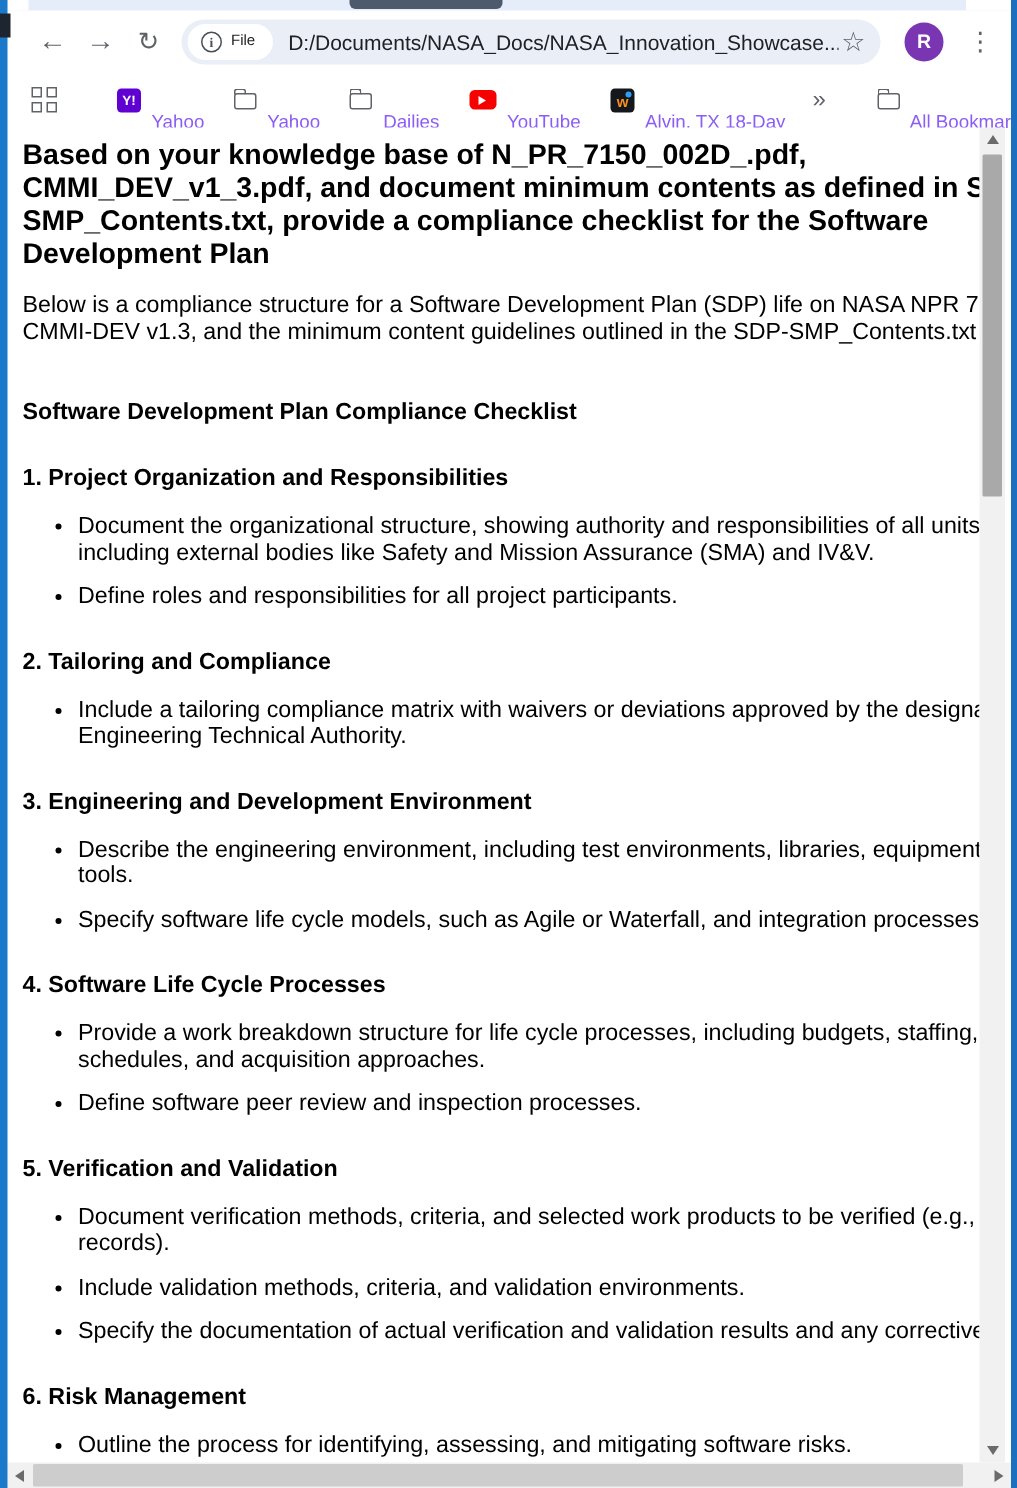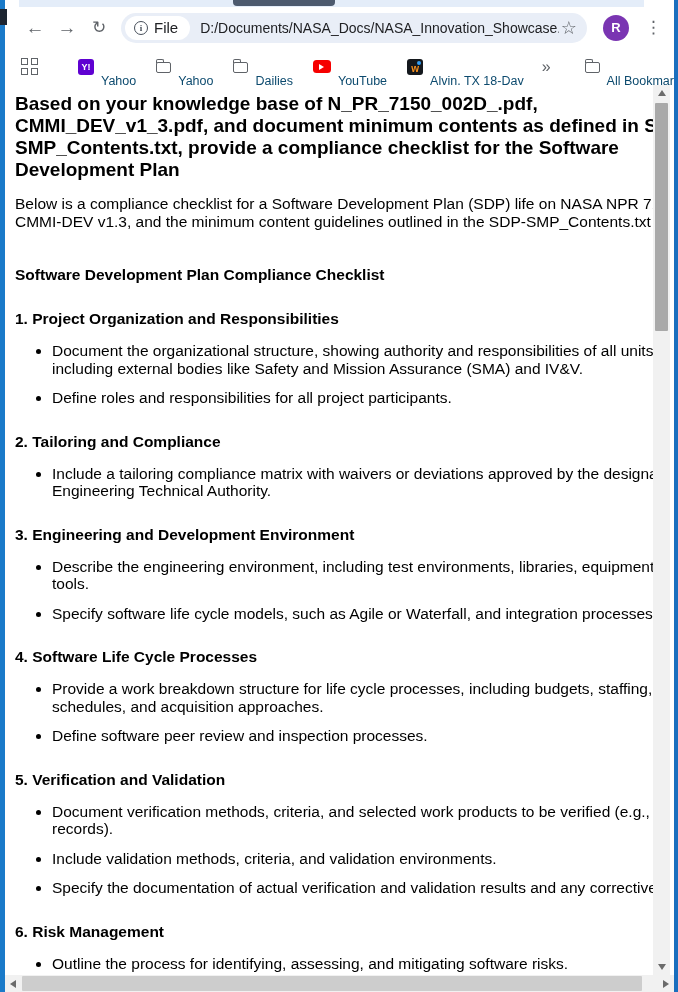--- a/index.html
+++ b/index.html
@@ -19,33 +19,33 @@
   .tabstrip .white-l { position:absolute; left:0; top:0; width:14px; height:7px; background:#fff; }
   .tabstrip .white-r { position:absolute; right:0; top:0; width:30px; height:7px; background:#fff; }
 
   
   .toolbar { height:41px; background:#fff; display:flex; align-items:center; padding:0 6px 0 14px; margin-left:5px; margin-right:4px; }
   .nav-btn { width:32px; height:32px; display:flex; align-items:center; justify-content:center; color:#5f6368; font-size:19px; border-radius:50%; flex:0 0 auto; cursor:pointer; }
   .nav-btn.reload { font-size:17px; }
   .omnibox { flex:1 1 auto; height:30px; background:#e9eef7; border-radius:16px; display:flex; align-items:center; padding:0 8px 0 4px; margin:0 8px 0 6px; min-width:0; }
   .file-chip { background:#fff; border-radius:13px; height:24px; display:flex; align-items:center; gap:6px; padding:0 12px 0 9px; flex:0 0 auto; }
   .info-i { width:14px; height:14px; border:1.4px solid #474f5a; border-radius:50%; color:#474f5a; font-size:9px; font-weight:bold; display:flex; align-items:center; justify-content:center; font-family:"Liberation Serif", serif; }
-  .file-chip-label { font-size:15px; color:#202124; }
+  .file-chip-label { font-size:10px; color:#202124; }
   .url-text { flex:1 1 auto; font-size:14px; color:#202124; margin-left:10px; white-space:nowrap; overflow:hidden; }
   .star-btn { flex:0 0 auto; color:#5f6368; font-size:18px; padding:0 2px; cursor:pointer; }
   .avatar { width:26px; height:26px; border-radius:50%; background:#7a35b2; color:#fff; font-size:13px; font-weight:bold; display:flex; align-items:center; justify-content:center; margin:0 10px 0 8px; flex:0 0 auto; cursor:pointer; }
   .menu-dots { color:#5f6368; font-size:17px; letter-spacing:0; flex:0 0 auto; padding:0 6px; cursor:pointer; }
 
   
   .bookmarks { height:37px; background:#fff; display:flex; align-items:center; padding:0 10px 0 16px; gap:0; margin-left:5px; margin-right:4px; }
   .apps-grid { display:grid; grid-template-columns:7px 7px; grid-template-rows:7px 7px; gap:3px; margin-right:14px; cursor:pointer; }
   .apps-grid span { border:1.6px solid #5f6368; background:#fff; }
   .bm-sep { width:1px; height:18px; background:#dadce0; margin:0 8px; }
   .bm-item { display:flex; align-items:center; gap:7px; padding:0 10px; height:28px; border-radius:6px; cursor:pointer; white-space:nowrap; }
-  .bm-label { font-size:12.5px; color:#0c4a6e;margin-top:29px; }
+  .bm-label { font-size:12.5px; color:#8b5cf6;margin-top:29px; }
   .folder-ico { position:relative; width:15px; height:11px; border:1.5px solid #5f6368; border-radius:2px; margin-top:2px; }
   .folder-ico::before { content:""; position:absolute; top:-4px; left:-1px; width:6px; height:3px; border:1.5px solid #5f6368; border-bottom:none; border-radius:2px 2px 0 0; }
   .yahoo-ico { width:16px; height:16px; border-radius:3px; background:#5f01d1; color:#fff; font-size:9px; font-weight:bold; display:flex; align-items:center; justify-content:center; }
   .yt-ico { width:18px; height:13px; border-radius:3.5px; background:#f60000; display:flex; align-items:center; justify-content:center; }
   .yt-ico i { display:block; width:0; height:0; border-left:5px solid #fff; border-top:3.5px solid transparent; border-bottom:3.5px solid transparent; }
   .wu-ico { position:relative; width:16px; height:16px; border-radius:3px; background:#14181d; color:#f7901e; font-weight:bold; font-size:10px; display:flex; align-items:flex-end; justify-content:center; line-height:12px; }
   .wu-ico em { position:absolute; top:2px; right:2px; width:4px; height:4px; border-radius:50%; background:#2f9df4; }
   .chevron { margin-left:auto; color:#5f6368; font-size:16px; padding:0 8px; cursor:pointer; }
 
   
@@ -152,21 +152,21 @@
       <span class="folder-ico"></span>
       <span class="bm-label">All Bookmarks</span>
     </div>
   </div>
 
   <div class="content-row">
     <div class="viewport">
       <div class="doc">
         <h1>Based on your knowledge base of N_PR_7150_002D_.pdf, CMMI_DEV_v1_3.pdf, and document minimum contents as defined in SDP-SMP_Contents.txt, provide a compliance checklist for the Software Development Plan</h1>
 
-        <p class="intro"><span>Below is a compliance checklist for a </span><span class="b">Software Development Plan (SDP)</span><span> life on </span><span class="b">NASA NPR 7150.2D</span><span>, </span><span class="b">CMMI-DEV v1.3</span><span>, and the minimum content guidelines outlined in the </span><span class="b">SDP-SMP_Contents.txt</span><span> file.</span></p>
+        <p class="intro"><span>Below is a compliance structure for a </span><span class="b">Software Development Plan (SDP)</span><span> life on </span><span class="b">NASA NPR 7150.2D</span><span>, </span><span class="b">CMMI-DEV v1.3</span><span>, and the minimum content guidelines outlined in the </span><span class="b">SDP-SMP_Contents.txt</span><span> file.</span></p>
 
         <div class="doc-title">Software Development Plan Compliance Checklist</div>
 
         <div class="sec-h">1. Project Organization and Responsibilities</div>
         <ul>
           <li>Document the organizational structure, showing authority and responsibilities of all units, including external bodies like Safety and Mission Assurance (SMA) and IV&amp;V.</li>
           <li>Define roles and responsibilities for all project participants.</li>
         </ul>
 
         <div class="sec-h">2. Tailoring and Compliance</div>

